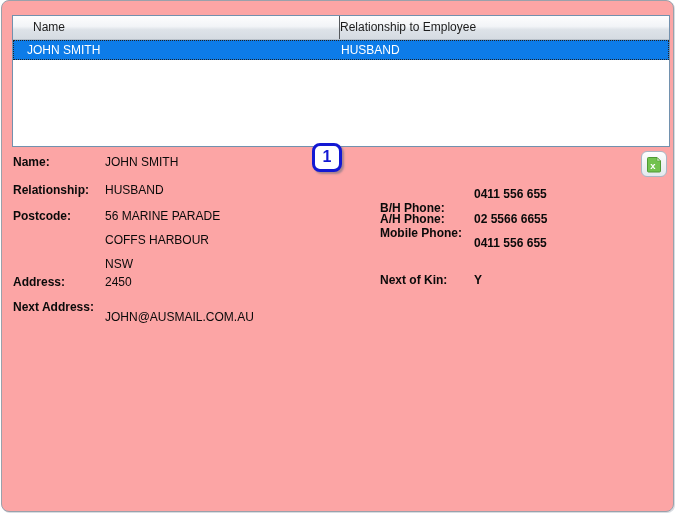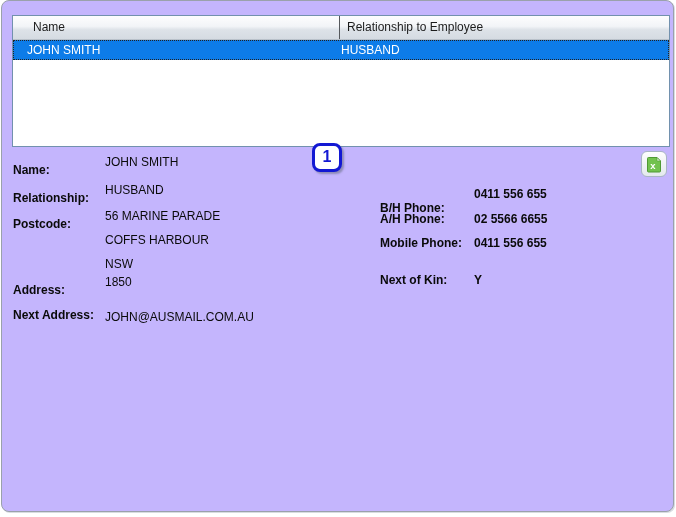--- a/index.html
+++ b/index.html
@@ -4,40 +4,40 @@
 <style>
   html,body{margin:0;padding:0;}
   body{
     width:676px;height:517px;background:#ffffff;
     font-family:"Liberation Sans", sans-serif;
     position:relative;overflow:hidden;
     -webkit-font-smoothing:antialiased;
   }
   .panel{
     position:absolute;left:1px;top:0px;width:671px;height:510px;
-    background:#c4b5fd;border:1px solid #9aa1ab;border-radius:8px;
+    background:#fca5a5;border:1px solid #9aa1ab;border-radius:8px;
     box-shadow:1px 1px 0 #d8dce1;
   }
   
   .grid{
     position:absolute;left:10px;top:14px;width:658px;height:132px;
     background:#ffffff;border:1px solid #7291ae;box-sizing:border-box;
   }
   .grid-header{
     position:absolute;left:0;top:0;width:656px;height:24px;
     background:linear-gradient(#fdfdfe, #f2f4f7 45%, #dde2e8 60%, #d5dbe2);
     border-bottom:1px solid #b9c1ca;box-sizing:border-box;
     display:flex;
   }
   .th{
     font-size:12px;color:#1c1c1c;line-height:23px;
     white-space:nowrap;overflow:hidden;box-sizing:border-box;
   }
   .th-name{width:326px;padding-left:20px;}
-  .th-rel{flex:1;padding-left:7px;border-left:1px solid #55585c;}
+  .th-rel{flex:1;border-left:1px solid #55585c;}
   .grid-row{
     position:absolute;left:0;top:24px;width:656px;height:20px;
     box-sizing:border-box;display:flex;font-size:12px;line-height:18px;
     white-space:nowrap;
   }
   .grid-row.selected{
     background:#0d7ce8;color:#ffffff;border:1px dotted #222222;
   }
   .cell-name{width:325px;padding-left:13px;box-sizing:border-box;overflow:hidden;}
   .cell-rel{flex:1;padding-left:2px;overflow:hidden;}
@@ -59,21 +59,21 @@
     padding:0;margin:0;cursor:pointer;
     display:flex;align-items:center;justify-content:center;
   }
   .excel-btn svg{display:block;}
   
   .dlabel,.dvalue{
     position:absolute;font-size:12px;color:#0a0a0a;
     height:16px;line-height:16px;white-space:nowrap;
   }
   .dlabel{font-weight:bold;}
-  .col-l .dlabel{left:11px;margin-top:8px;}
+  .col-l .dlabel{left:11px;}
   .col-l .dvalue{left:103px;}
   .col-r .dlabel{left:378px;}
   .col-r .dvalue{left:472px;font-weight:bold;}
 </style>
 </head>
 <body>
 
 <div class="panel">
 
   <div class="grid">
@@ -105,33 +105,33 @@
 
     <span class="dlabel" style="top:181px">Relationship:</span>
     <span class="dvalue" style="top:181px">HUSBAND</span>
 
     <span class="dlabel" style="top:207px">Postcode:</span>
     <span class="dvalue" style="top:207px">56 MARINE PARADE</span>
     <span class="dvalue" style="top:231px">COFFS HARBOUR</span>
     <span class="dvalue" style="top:255px">NSW</span>
 
     <span class="dlabel" style="top:273px">Address:</span>
-    <span class="dvalue" style="top:273px">1850</span>
+    <span class="dvalue" style="top:273px">2450</span>
 
     <span class="dlabel" style="top:298px">Next Address:</span>
     <span class="dvalue" style="top:308px">JOHN@AUSMAIL.COM.AU</span>
   </div>
 
   <div class="col-r">
     <span class="dlabel" style="top:199px">B/H Phone:</span>
     <span class="dvalue" style="top:185px">0411 556 655</span>
 
     <span class="dlabel" style="top:210px">A/H Phone:</span>
     <span class="dvalue" style="top:210px">02 5566 6655</span>
 
-    <span class="dlabel" style="top:234px">Mobile Phone:</span>
+    <span class="dlabel" style="top:224px">Mobile Phone:</span>
     <span class="dvalue" style="top:234px">0411 556 655</span>
 
     <span class="dlabel" style="top:271px">Next of Kin:</span>
     <span class="dvalue" style="top:271px">Y</span>
   </div>
 
 </div>
 
 </body></html>

